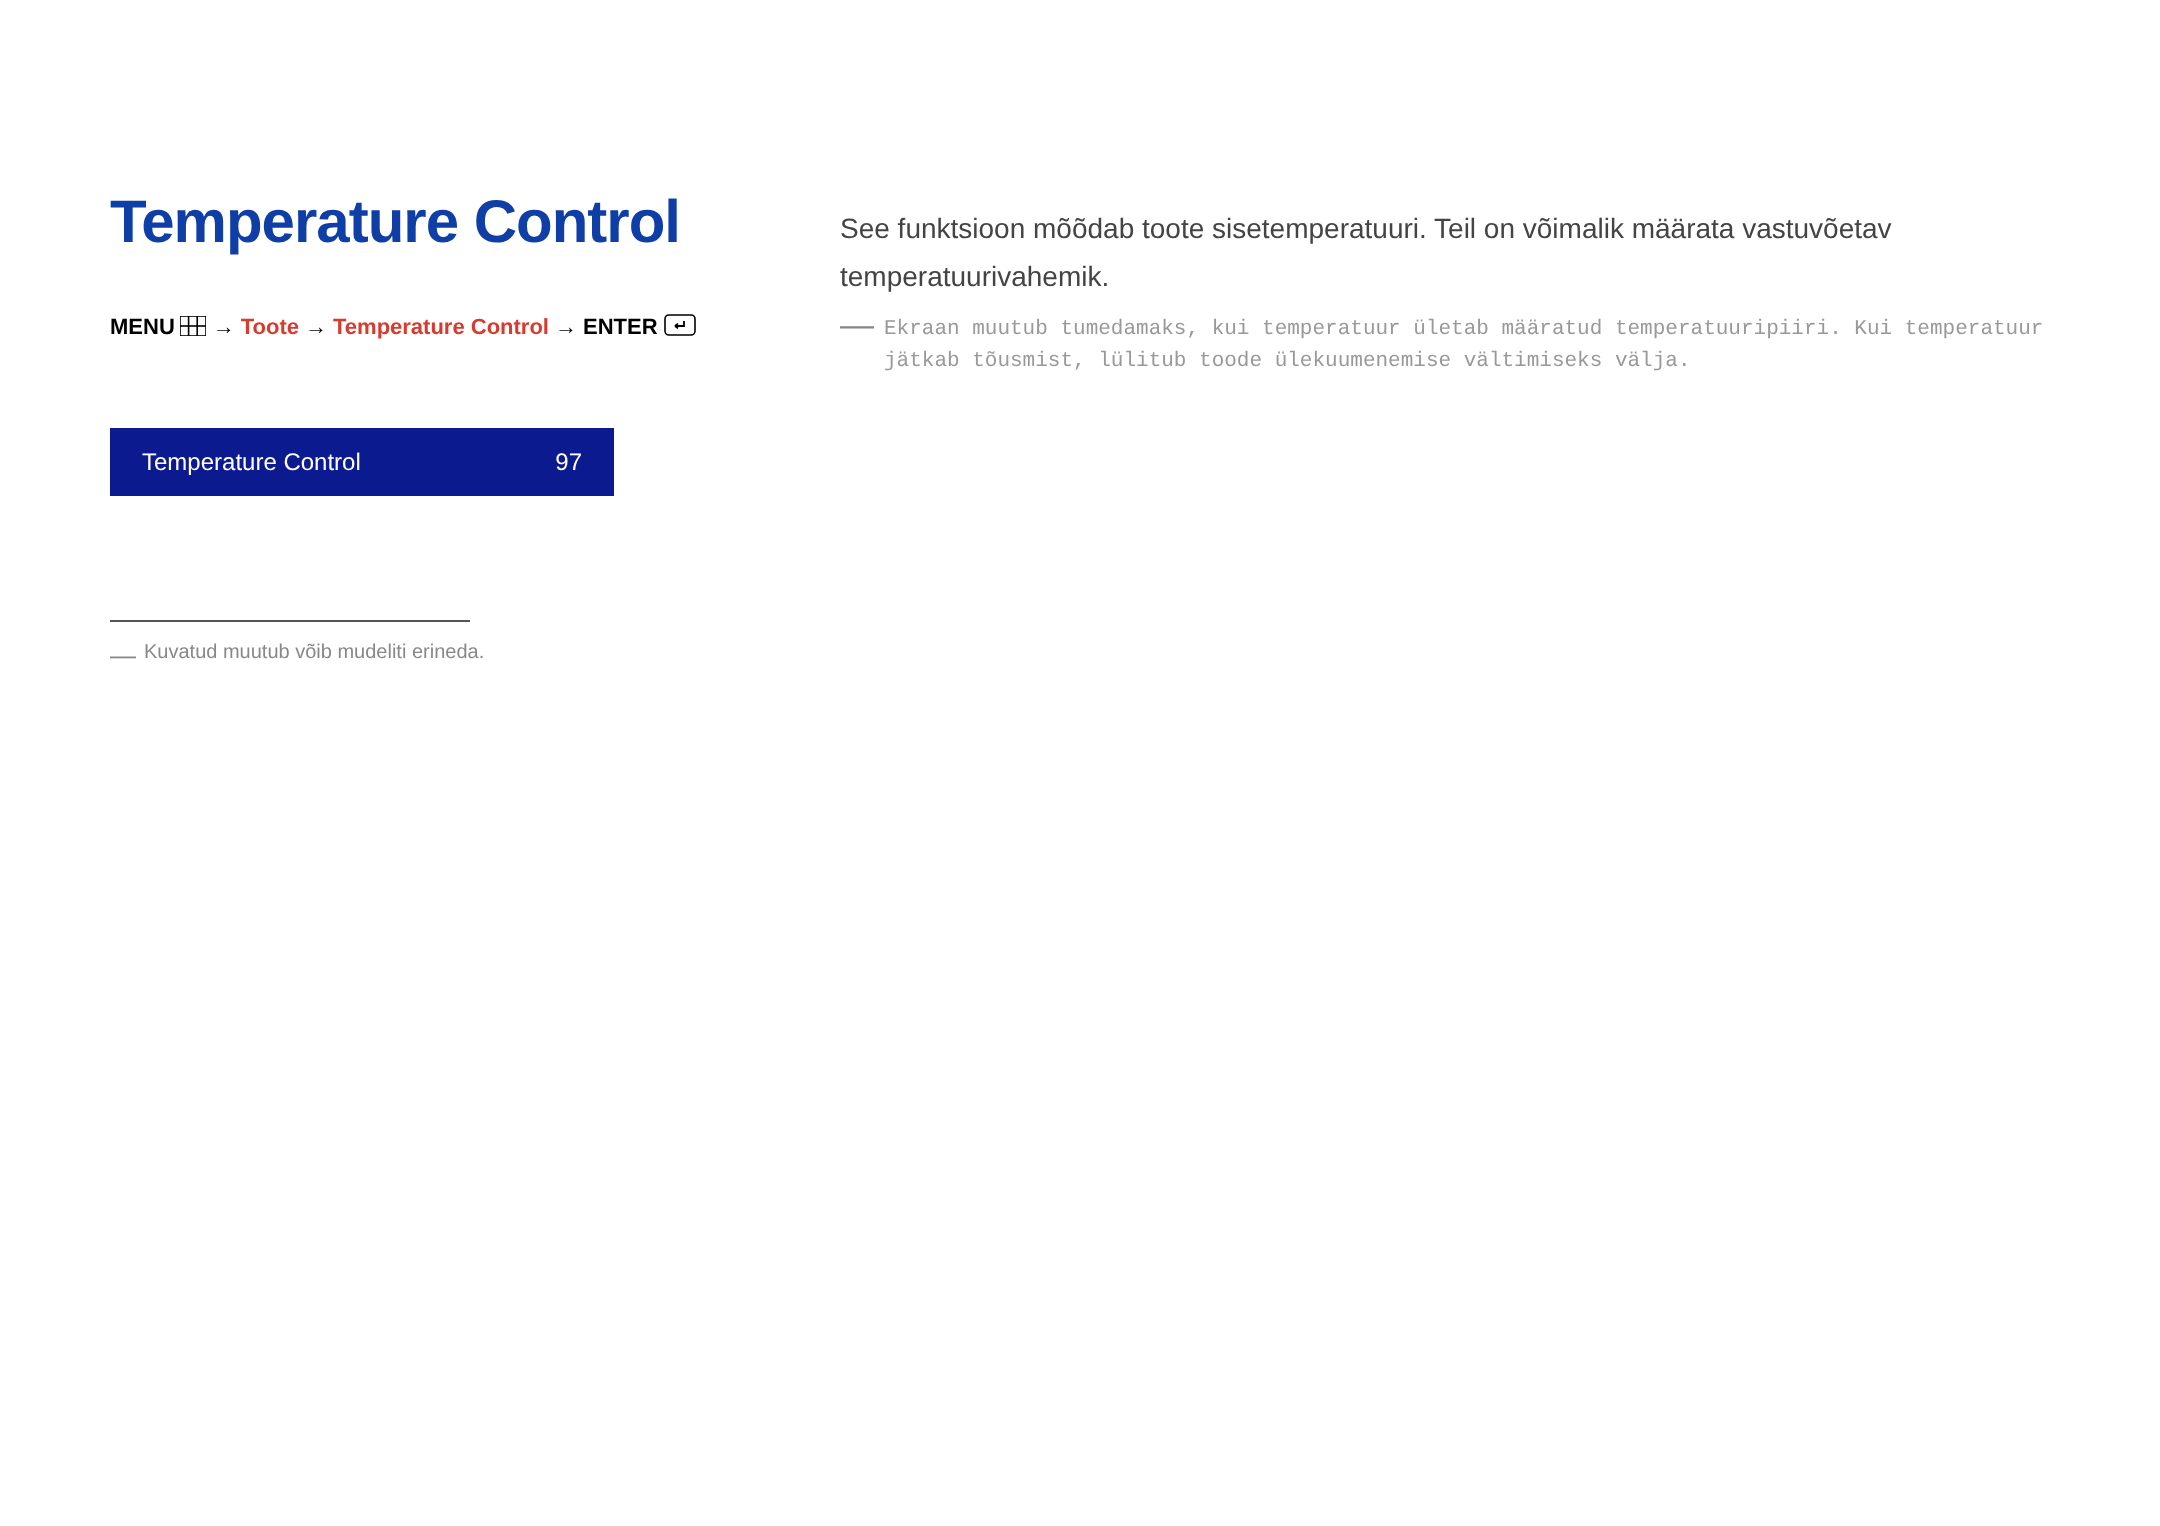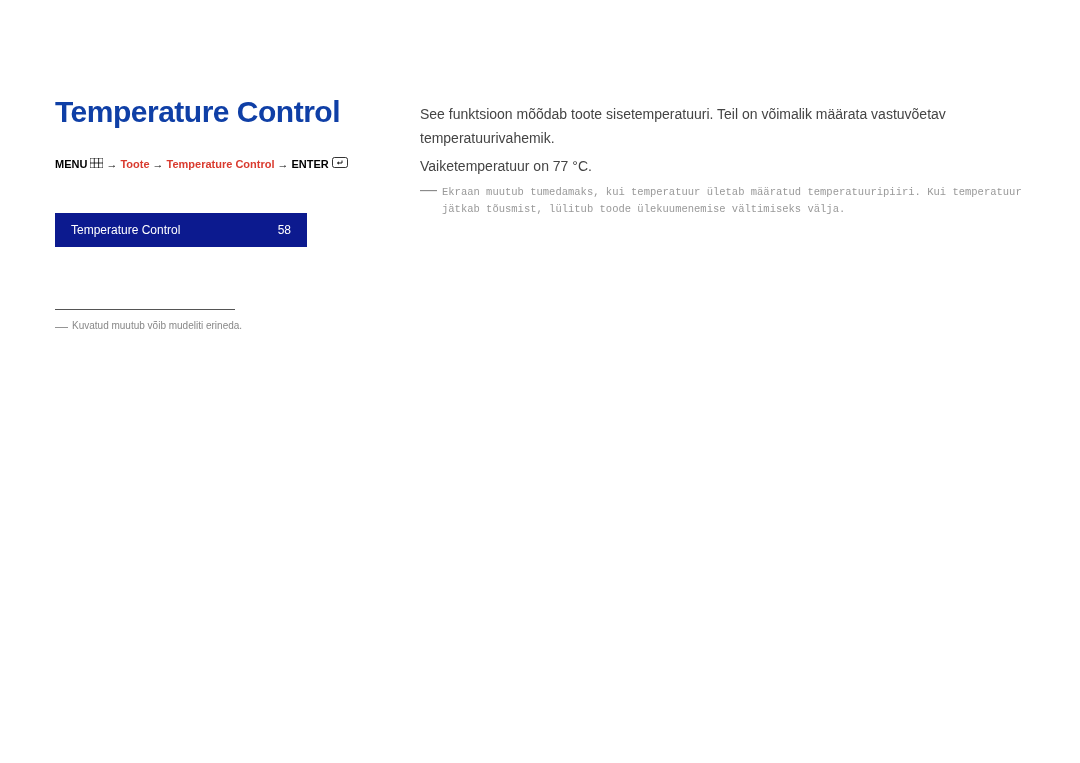--- a/index.html
+++ b/index.html
@@ -140,31 +140,30 @@
       <span class="enter-icon">
         <svg width="16" height="11" viewBox="0 0 16 11">
           <rect x="0.5" y="0.5" width="15" height="10" rx="2" fill="none" stroke="#000" stroke-width="0.8"></rect>
           <path d="M 10 3.5 L 10 6 L 5.5 6 M 5.5 6 L 7 4.8 M 5.5 6 L 7 7.2" fill="none" stroke="#000" stroke-width="0.9"></path>
         </svg>
       </span>
     </div>
 
     <div class="blue-bar">
       <span>Temperature Control</span>
-      <span>58</span>
+      <span>97</span>
     </div>
 
     <hr class="footnote-divider">
     <div class="footnote">
       <span class="footnote-dash">―</span>
       <span>Kuvatud muutub võib mudeliti erineda.</span>
     </div>
   </div>
 
   <div class="right-col">
     <p class="body-text">See funktsioon mõõdab toote sisetemperatuuri. Teil on võimalik määrata vastuvõetav temperatuurivahemik.</p>
-    <p class="body-text">Vaiketemperatuur on 77 °C.</p>
     <div class="note-block">
       <span class="note-dash">―</span>
       <span class="note-text">Ekraan muutub tumedamaks, kui temperatuur ületab määratud temperatuuripiiri. Kui temperatuur jätkab tõusmist, lülitub toode ülekuumenemise vältimiseks välja.</span>
     </div>
   </div>
 </div>
 
 </body></html>

